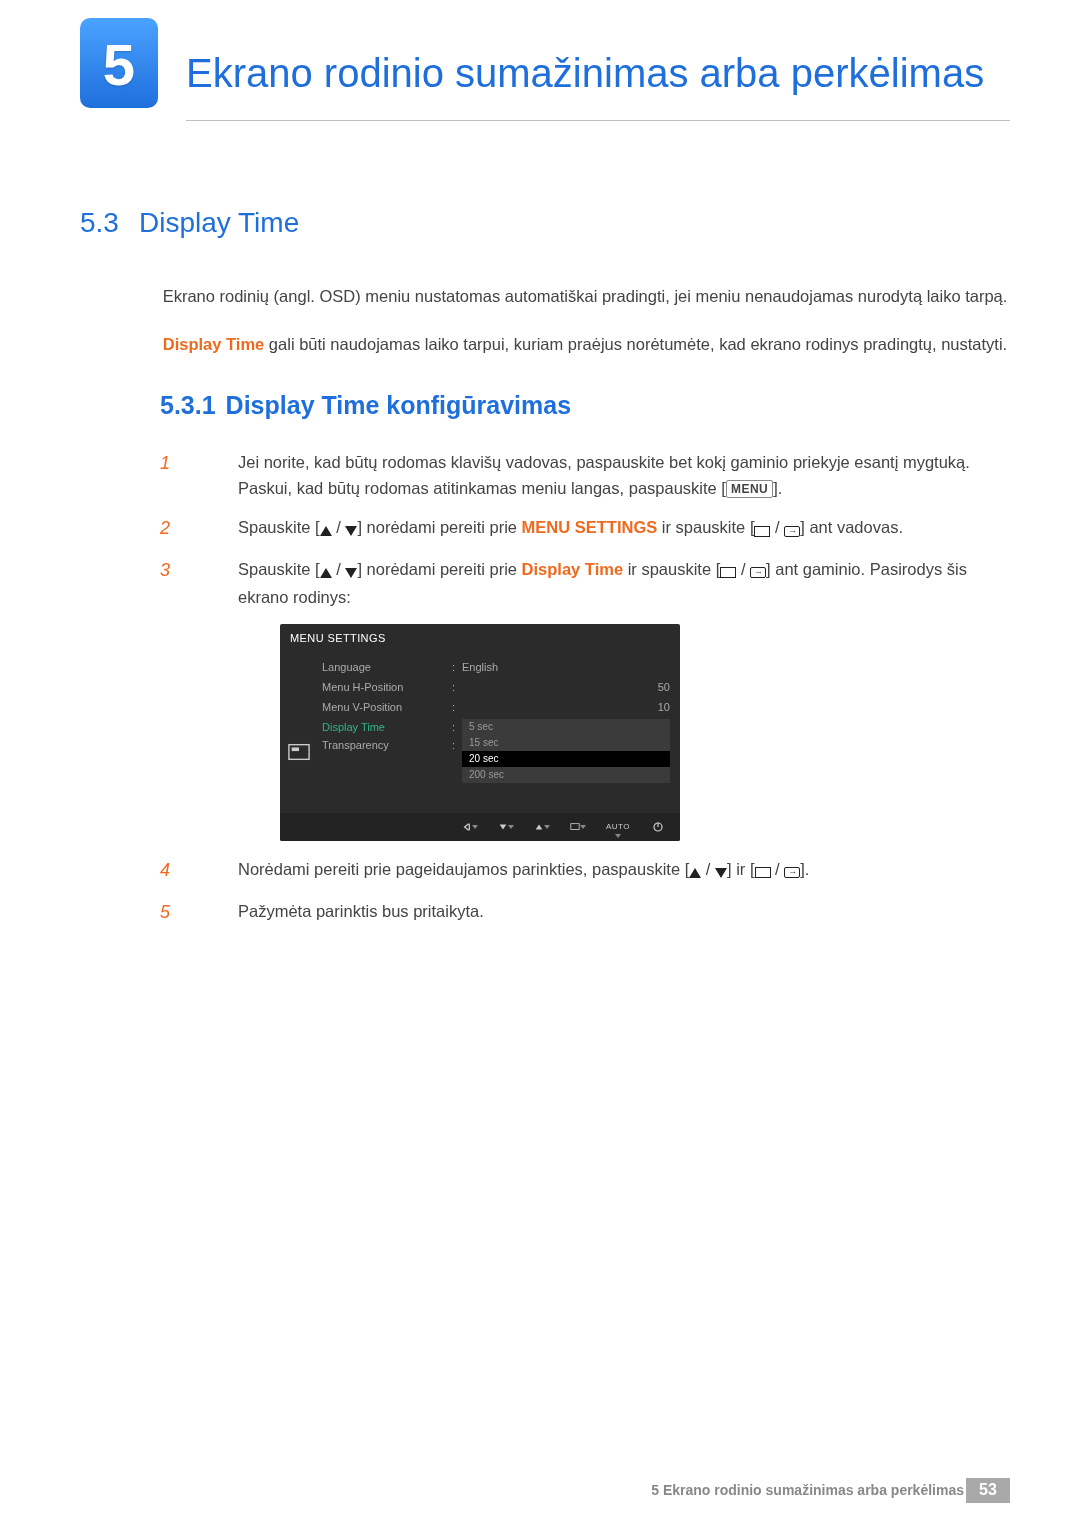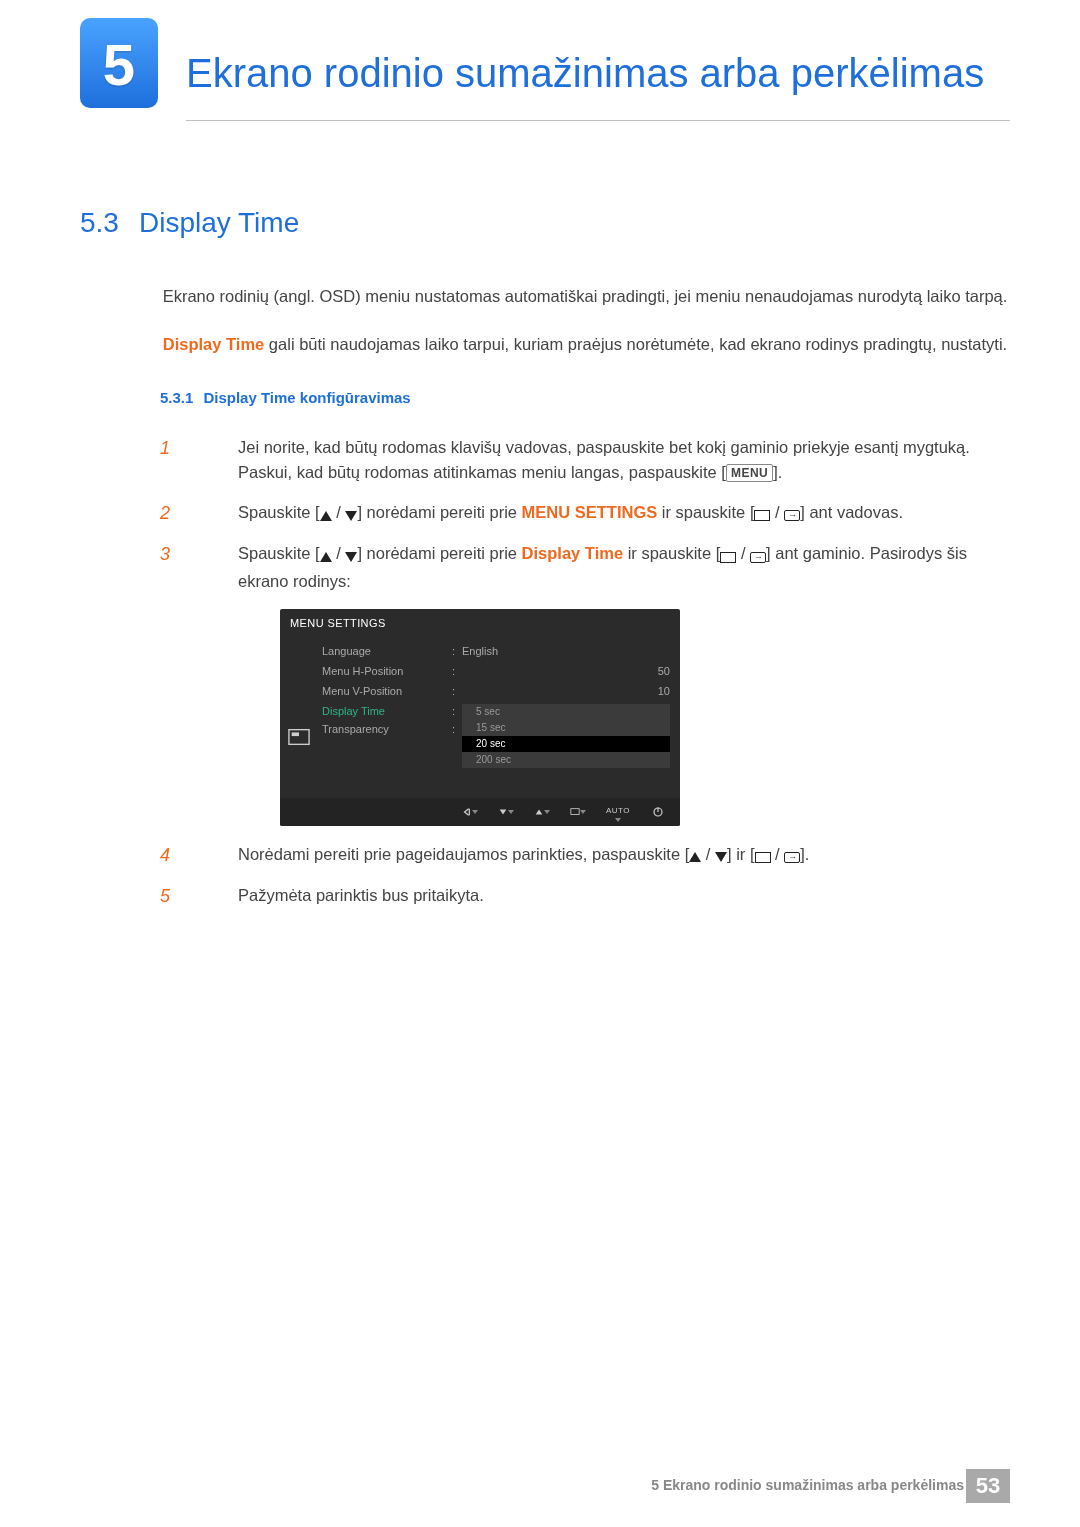--- a/index.html
+++ b/index.html
@@ -59,21 +59,21 @@
     font-weight: 400;
     margin-bottom: 40px;
   }
   .section-heading .sec-num { margin-right: 20px; }
 
   .body-text { margin: 0 0 22px 80px; font-size: 16.5px; text-align: center; }
   .body-text .em { color: #ef6a1e; font-weight: 700; }
 
   .subsection-heading {
     color: #1e6fdc;
-    font-size: 15px;
+    font-size: 25px;
     font-weight: 700;
     margin: 28px 0 26px 80px;
   }
   .subsection-heading .sub-num { margin-right: 10px; }
 
   
   .steps { list-style: none; margin-left: 80px; }
   .steps li {
     display: flex;
     gap: 20px;
@@ -172,21 +172,21 @@
     background: #2fb58a;
   }
   .osd-bar.w50::before { width: 50%; }
   .osd-bar.w10::before { width: 10%; }
   .osd-options {
     margin-left: 144px;
     width: 208px;
   }
   .osd-opt {
     height: 16px; line-height: 16px; font-size: 10px;
-    padding-left: 14px; color: #9a9a9a;
+    padding-left: 7px; color: #9a9a9a;
     background: #3b3b3b;
   }
   .osd-opt.sel { background: #000000; color: #fff; }
   .osd-footer {
     height: 28px; background: #232323;
     display: flex; align-items: center; justify-content: flex-end;
     gap: 20px; padding: 0 14px;
   }
   .osd-footer .fbtn { width: 16px; height: 14px; display: flex; align-items: center; justify-content: center; }
   .osd-footer .auto { font-size: 8px; color: #ccc; letter-spacing: .5px; }
@@ -206,21 +206,21 @@
     color: #888;
     font-size: 14px;
     font-weight: 700;
     display: flex;
     align-items: center;
     padding-right: 2px;
   }
   .footer-page {
     background: #a9a9a9;
     color: #fff;
-    font-size: 22px;
+    font-size: 16px;
     font-weight: 700;
     width: 44px;
     display: flex;
     align-items: center;
     justify-content: center;
   }
 </style>
 </head>
 <body>
 

